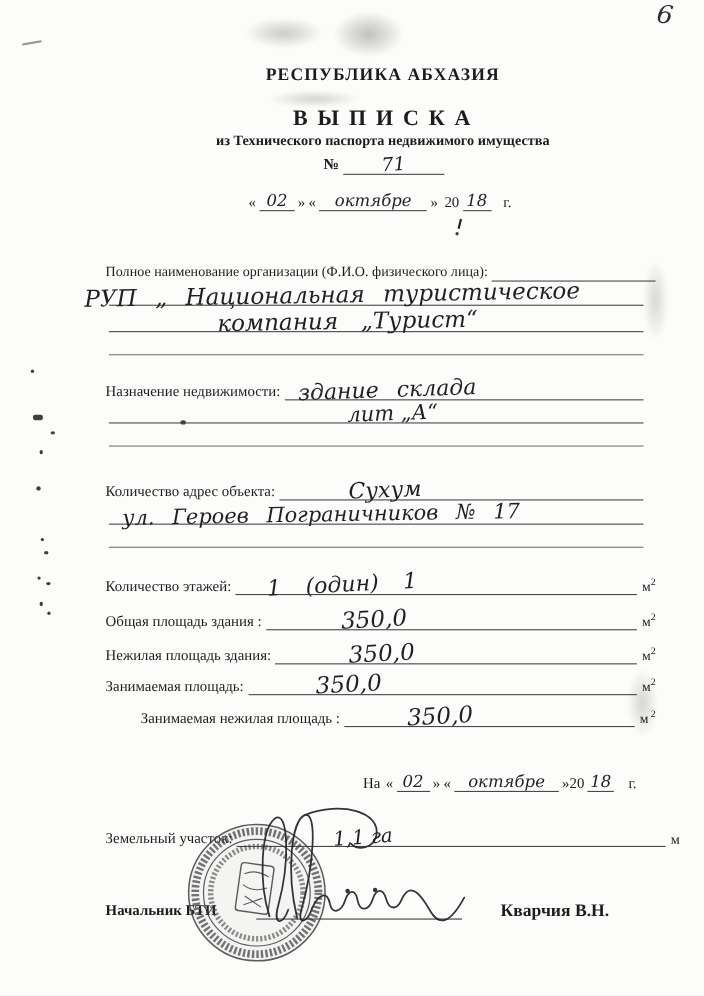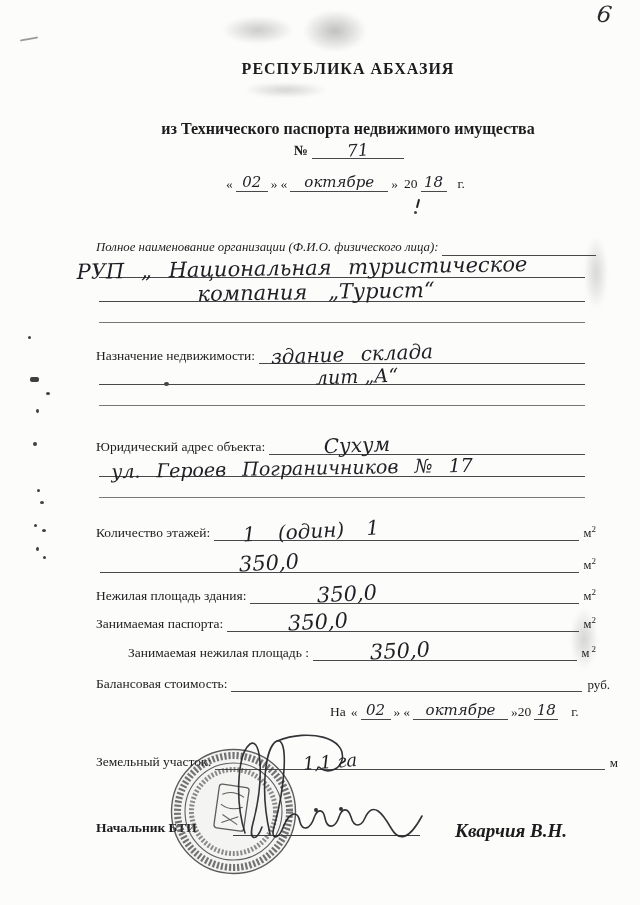--- a/index.html
+++ b/index.html
@@ -48,21 +48,22 @@
   <div class="spk" style="left:36px;top:547px;width:3px;height:4px;"></div>
   <div class="spk" style="left:43px;top:556px;width:3px;height:3px;"></div>
   <div class="spk" style="left:164px;top:382px;width:5px;height:4px;"></div>
   <div class="abs" style="left:20px;top:38px;width:18px;height:2px;background:#9a9a9a;transform:rotate(-10deg);border-radius:1px;"></div>
   <div class="abs" style="left:417px;top:199px;width:2px;height:9px;background:#222;transform:rotate(14deg);"></div>
   <div class="spk" style="left:414px;top:211px;width:3px;height:3px;"></div>
 
   <div class="abs hw" style="left:597px;top:1px;font-size:23px;transform:rotate(8deg);color:#2b2b30;">6</div>
 
   <div class="abs ctr printed b" style="top:60px;font-size:16px;letter-spacing:1px;">РЕСПУБЛИКА АБХАЗИЯ</div>
-  <div class="abs ctr printed b" style="top:120px;font-size:16px;">из Технического паспорта недвижимого имущества</div>
+  <div class="abs ctr printed b" style="top:97px;font-size:20px;letter-spacing:2px;">В Ы П И С К А</div>
+  <div class="abs ctr printed b" style="top:120px;font-size:13px;">из Технического паспорта недвижимого имущества</div>
 
   <div class="abs flex" style="left:294px;top:143px;">
     <span class="printed b" style="font-size:14px;">№</span>
     <span class="useg" style="width:92px;margin-left:4px;">
       <span class="hw" style="font-size:17px;transform:rotate(-4deg);display:inline-block;">71</span>
     </span>
   </div>
 
   <div class="abs drow printed" style="left:226px;top:176px;">
     <span>«</span>
@@ -75,21 +76,21 @@
       <span class="hw" style="font-size:15px;">октябре</span>
     </span>
     <span>»</span>
     <span style="margin-left:3px;">20</span>
     <span class="useg" style="width:26px;">
       <span class="hw" style="font-size:15px;">18</span>
     </span>
     <span style="margin-left:8px;">г.</span>
   </div>
 
-  <div class="abs flex" style="left:96px;top:238px;right:39px;font-style:italic;">
+  <div class="abs flex" style="left:96px;top:238px;right:39px;">
     <span class="lbl printed" style="font-size:12.8px;">Полное наименование организации (Ф.И.О. физического лица):</span>
     <span class="fill"></span>
   </div>
   <div class="abs flex" style="left:95px;top:277px;right:50px;">
     <span class="fill" style="height:24px;">
       <span class="val hw" style="font-size:21px;word-spacing:14px;transform:translateX(calc(-50% - 26px)) rotate(-1deg);">компания  „Турист“</span>
     </span>
   </div>
   <div class="abs flex" style="left:95px;top:254px;right:50px;">
     <span class="fill" style="height:23px;">
@@ -109,21 +110,21 @@
   <div class="abs flex" style="left:95px;top:363px;right:50px;">
     <span class="fill" style="height:21px;">
       <span class="val hw" style="font-size:19px;transform:translateX(calc(-50% + 15px)) rotate(-2deg);">лит „А“</span>
     </span>
   </div>
   <div class="abs flex" style="left:95px;top:384px;right:50px;">
     <span class="fill empty" style="height:21px;"></span>
   </div>
 
   <div class="abs flex" style="left:96px;top:436px;right:50px;">
-    <span class="lbl printed">Юридический адрес объекта:</span>
+    <span class="lbl printed">Количество адрес объекта:</span>
     <span class="fill" style="height:18px;">
       <span class="val hw" style="font-size:20px;transform:translateX(calc(-50% - 70px)) rotate(-2deg);">Сухум</span>
     </span>
   </div>
   <div class="abs flex" style="left:95px;top:454px;right:50px;">
     <span class="fill" style="height:22px;">
       <span class="val hw" style="font-size:19px;word-spacing:10px;transform:translateX(calc(-50% - 50px)) rotate(-1deg);">ул. Героев  Пограничников  № 17</span>
     </span>
   </div>
   <div class="abs flex" style="left:95px;top:476px;right:50px;">
@@ -132,55 +133,51 @@
 
   <div class="abs flex" style="left:96px;top:521px;right:44px;">
     <span class="lbl printed">Количество этажей:</span>
     <span class="fill" style="height:19px;">
       <span class="val hw" style="font-size:20px;word-spacing:16px;transform:translateX(calc(-50% - 85px)) rotate(-3deg);">1 (один)  1</span>
     </span>
     <span class="unit printed"><span>м</span><sup>2</sup></span>
   </div>
 
   <div class="abs flex" style="left:96px;top:553px;right:44px;">
+    <span class="lbl printed">Общая площадь здания :</span>
     <span class="fill" style="height:19px;">
       <span class="val hw" style="font-size:21px;transform:translateX(calc(-50% - 70px)) rotate(-3deg);">350,0</span>
     </span>
     <span class="unit printed"><span>м</span><sup>2</sup></span>
   </div>
 
   <div class="abs flex" style="left:96px;top:584px;right:44px;">
     <span class="lbl printed">Нежилая площадь здания:</span>
     <span class="fill" style="height:19px;">
       <span class="val hw" style="font-size:21px;transform:translateX(calc(-50% - 68px)) rotate(-3deg);">350,0</span>
     </span>
     <span class="unit printed"><span>м</span><sup>2</sup></span>
   </div>
 
   <div class="abs flex" style="left:96px;top:612px;right:44px;">
-    <span class="lbl printed">Занимаемая паспорта:</span>
+    <span class="lbl printed">Занимаемая площадь:</span>
     <span class="fill" style="height:19px;">
       <span class="val hw" style="font-size:21px;transform:translateX(calc(-50% - 85px)) rotate(-3deg);">350,0</span>
     </span>
     <span class="unit printed"><span>м</span><sup>2</sup></span>
   </div>
 
   <div class="abs flex" style="left:96px;top:641px;right:44px;margin-left:32px;">
     <span class="lbl printed">Занимаемая нежилая площадь :</span>
     <span class="fill" style="height:19px;">
       <span class="val hw" style="font-size:21px;transform:translateX(calc(-50% - 45px)) rotate(-3deg);">350,0</span>
     </span>
     <span class="unit printed"><span>м</span><sup style="margin-left:2px;">2</sup></span>
   </div>
 
-  <div class="abs flex" style="left:96px;top:672px;right:30px;">
-    <span class="lbl printed">Балансовая стоимость:</span>
-    <span class="fill" style="height:19px;"></span>
-    <span class="unit printed" style="font-size:13px;"><span>руб.</span></span>
-  </div>
 
   <div class="abs drow printed" style="left:330px;top:704px;">
     <span style="margin-right:2px;">На</span>
     <span>«</span>
     <span class="useg" style="width:30px;">
       <span class="hw" style="font-size:15px;">02</span>
     </span>
     <span>»</span>
     <span>«</span>
     <span class="useg" style="width:95px;">
@@ -223,15 +220,15 @@
       <path d="M55 104 C 45 62, 50 16, 62 11 C 74 7, 70 58, 59 97 C 55 111, 64 110, 69 95"></path>
       <path d="M62 11 C 95 -2, 132 8, 127 30 C 124 41, 111 44, 104 37"></path>
       <path d="M69 95 C 75 82, 83 80, 85 92 C 87 101, 95 100, 99 88 C 102 79, 108 78, 110 88 C 112 99, 120 99, 124 87 C 127 78, 133 77, 136 87 C 139 98, 146 97, 150 88 C 158 70, 168 84, 176 98 C 184 112, 194 110, 207 86"></path>
       <circle cx="101" cy="80" r="1.2" fill="#232328"></circle>
       <circle cx="126" cy="79" r="1.2" fill="#232328"></circle>
     </g>
   </svg>
   <div class="rule" style="left:233px;top:835px;width:187px;"></div>
 
   <div class="abs printed b" style="left:96px;top:820px;font-size:13.5px;">Начальник БТИ</div>
-  <div class="abs printed b" style="left:455px;top:820px;font-size:19px;font-style:italic;">Кварчия В.Н.</div>
+  <div class="abs printed b" style="left:455px;top:820px;font-size:16px;">Кварчия В.Н.</div>
 
 </div>
 
 </body></html>

